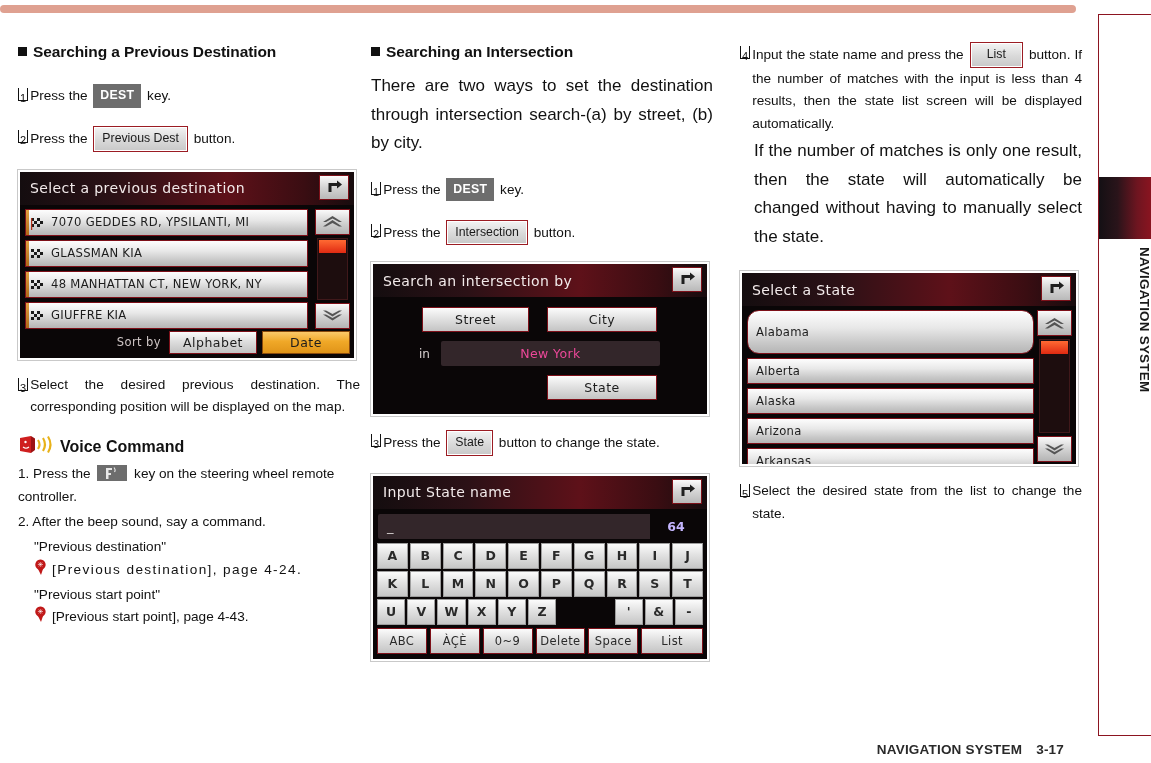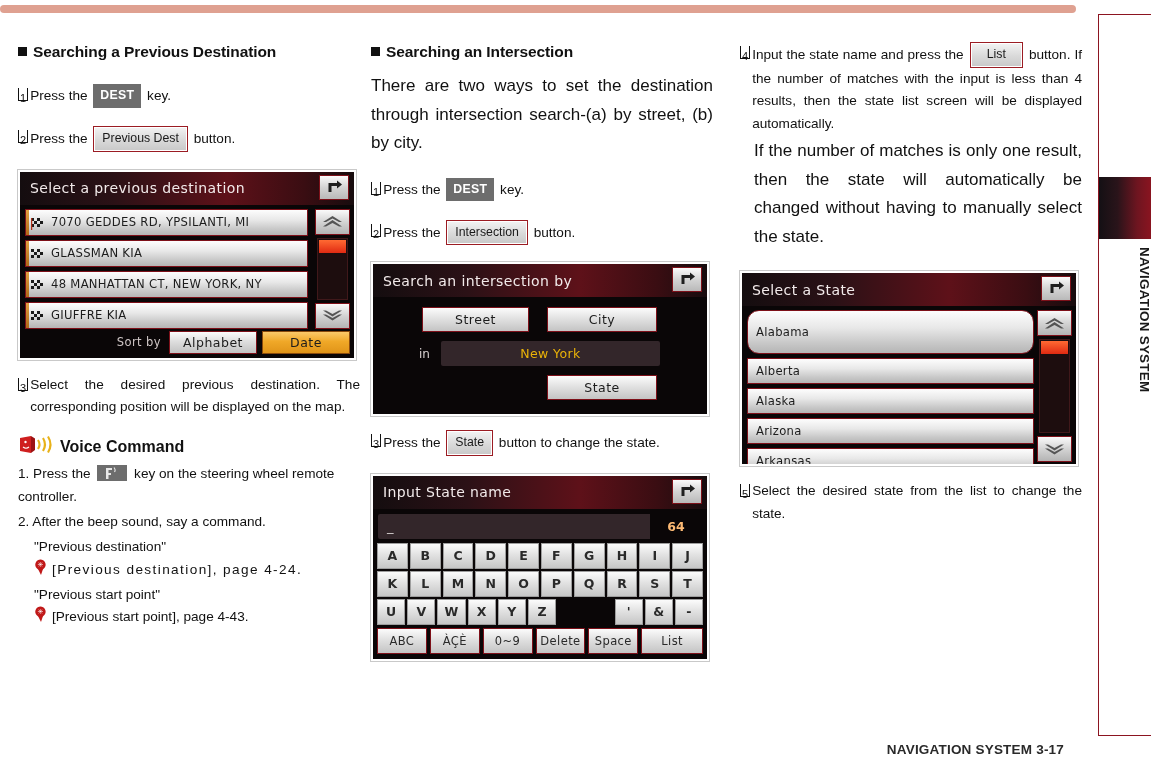--- a/index.html
+++ b/index.html
@@ -212,41 +212,41 @@
   }
   .ix-in {
     position: absolute; left: 46px; top: 50px;
     color: #d9d2d2; font-size: 12px;
     font-family: "DejaVu Sans", sans-serif;
   }
   .ix-value {
     position: absolute; left: 68px; top: 44px; width: 219px; height: 25px;
     background: #33262a;
     display: flex; align-items: center; justify-content: center;
-    color: #eab308; font-size: 12.5px; letter-spacing: 0.4px;
+    color: #ec4899; font-size: 12.5px; letter-spacing: 0.4px;
     font-family: "DejaVu Sans", sans-serif;
     border-radius: 2px;
   }
 
   
   .kb-input {
     margin: 5px 5px 4px 5px; height: 25px;
     background: #33262a; border-radius: 2px;
     display: flex; align-items: center;
     position: relative;
   }
   .kb-caret {
     color: #d8d2d2; font-size: 13px; margin-left: 9px; line-height: 1;
     font-family: "DejaVu Sans", sans-serif;
   }
   .kb-count {
     position: absolute; right: 0; top: 0; bottom: 0; width: 52px;
     background: #0a0607;
     display: flex; align-items: center; justify-content: center;
-    color: #fdba74; font-size: 12.5px; font-weight: 700;
+    color: #c4b5fd; font-size: 12.5px; font-weight: 700;
     font-family: "DejaVu Sans", sans-serif;
   }
   .kb-row { display: flex; gap: 2px; margin: 0 4px 2px 4px; }
   .key {
     flex: 1 1 0; height: 26px;
     background: linear-gradient(180deg,#fbfbfb 0%,#e2e2e2 45%,#c6c6c6 100%);
     border: 1px solid #9e9e9e;
     display: flex; align-items: center; justify-content: center;
     font-size: 12.5px; color: #2a2a2a; font-weight: 700;
     font-family: "DejaVu Sans", sans-serif;
@@ -262,21 +262,21 @@
     font-family: "DejaVu Sans", sans-serif;
   }
 
   
   .footer {
     position: absolute; left: 0; top: 742px; width: 1092px;
     text-align: right; padding-right: 28px;
     font-size: 13.5px; font-weight: 700; color: #2a2a2a;
     letter-spacing: 0.2px;
   }
-  .footer .pg { }
+  .footer .pg { margin-left: 10px; }
 </style>
 </head>
 <body>
 
 <div class="page">
 
   <div class="topbar"></div>
 
   <div class="sidebar">
     <div class="sidebar-block"></div>

